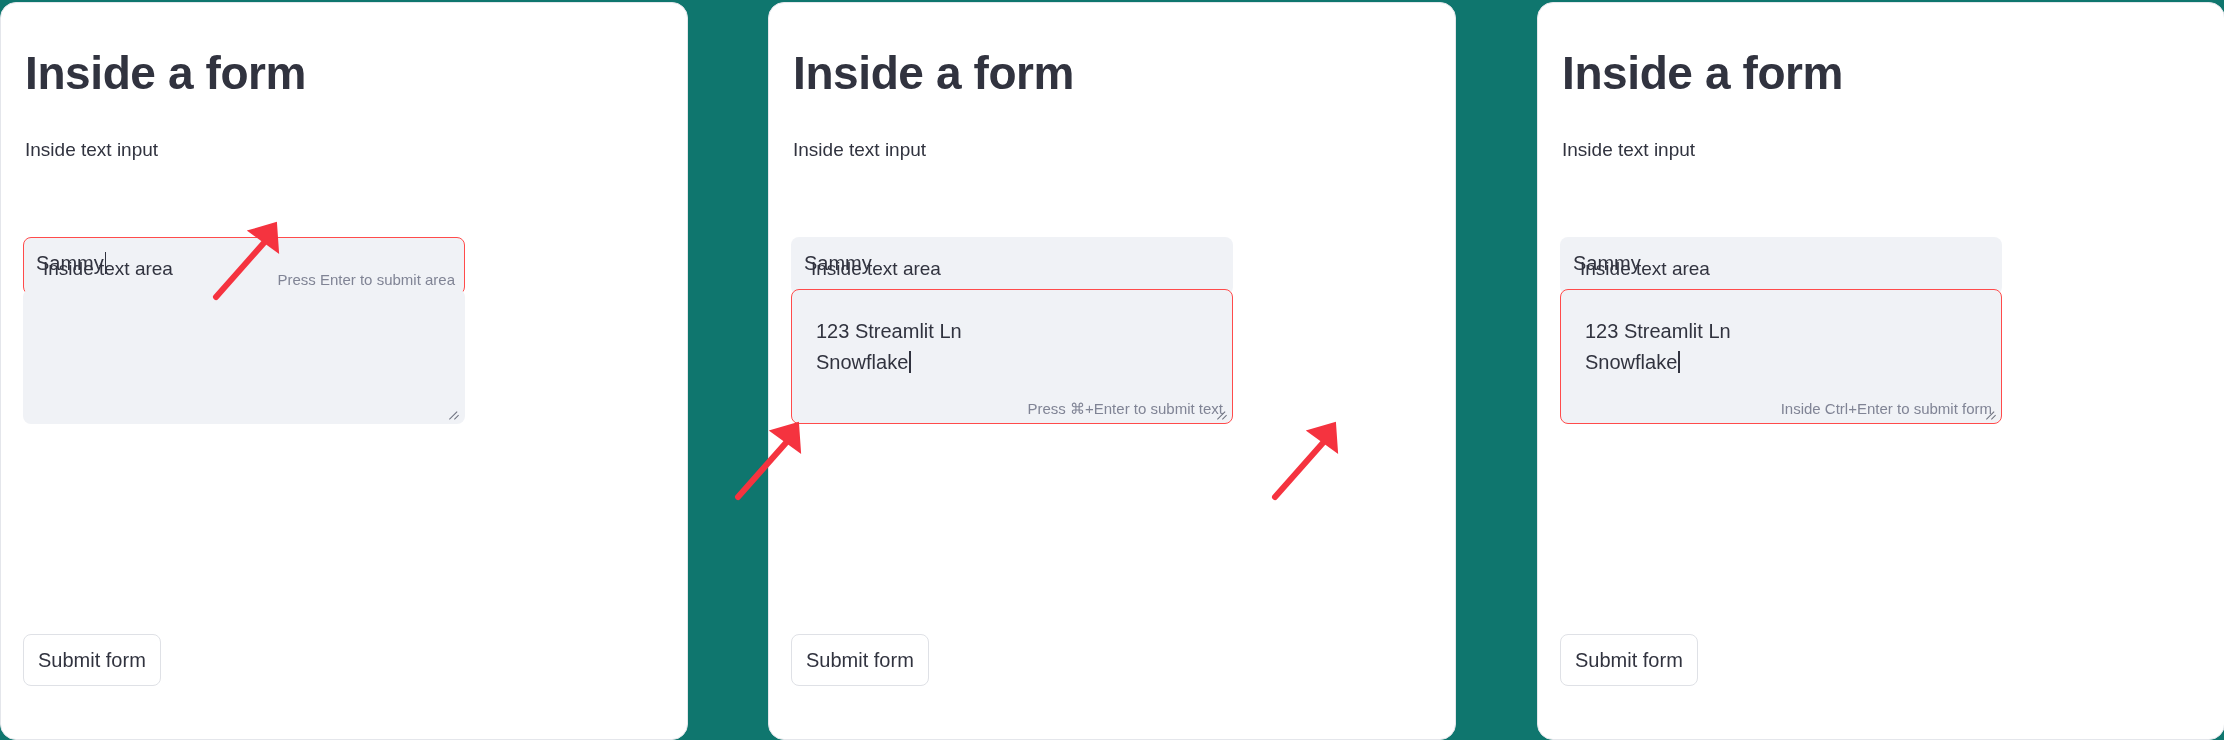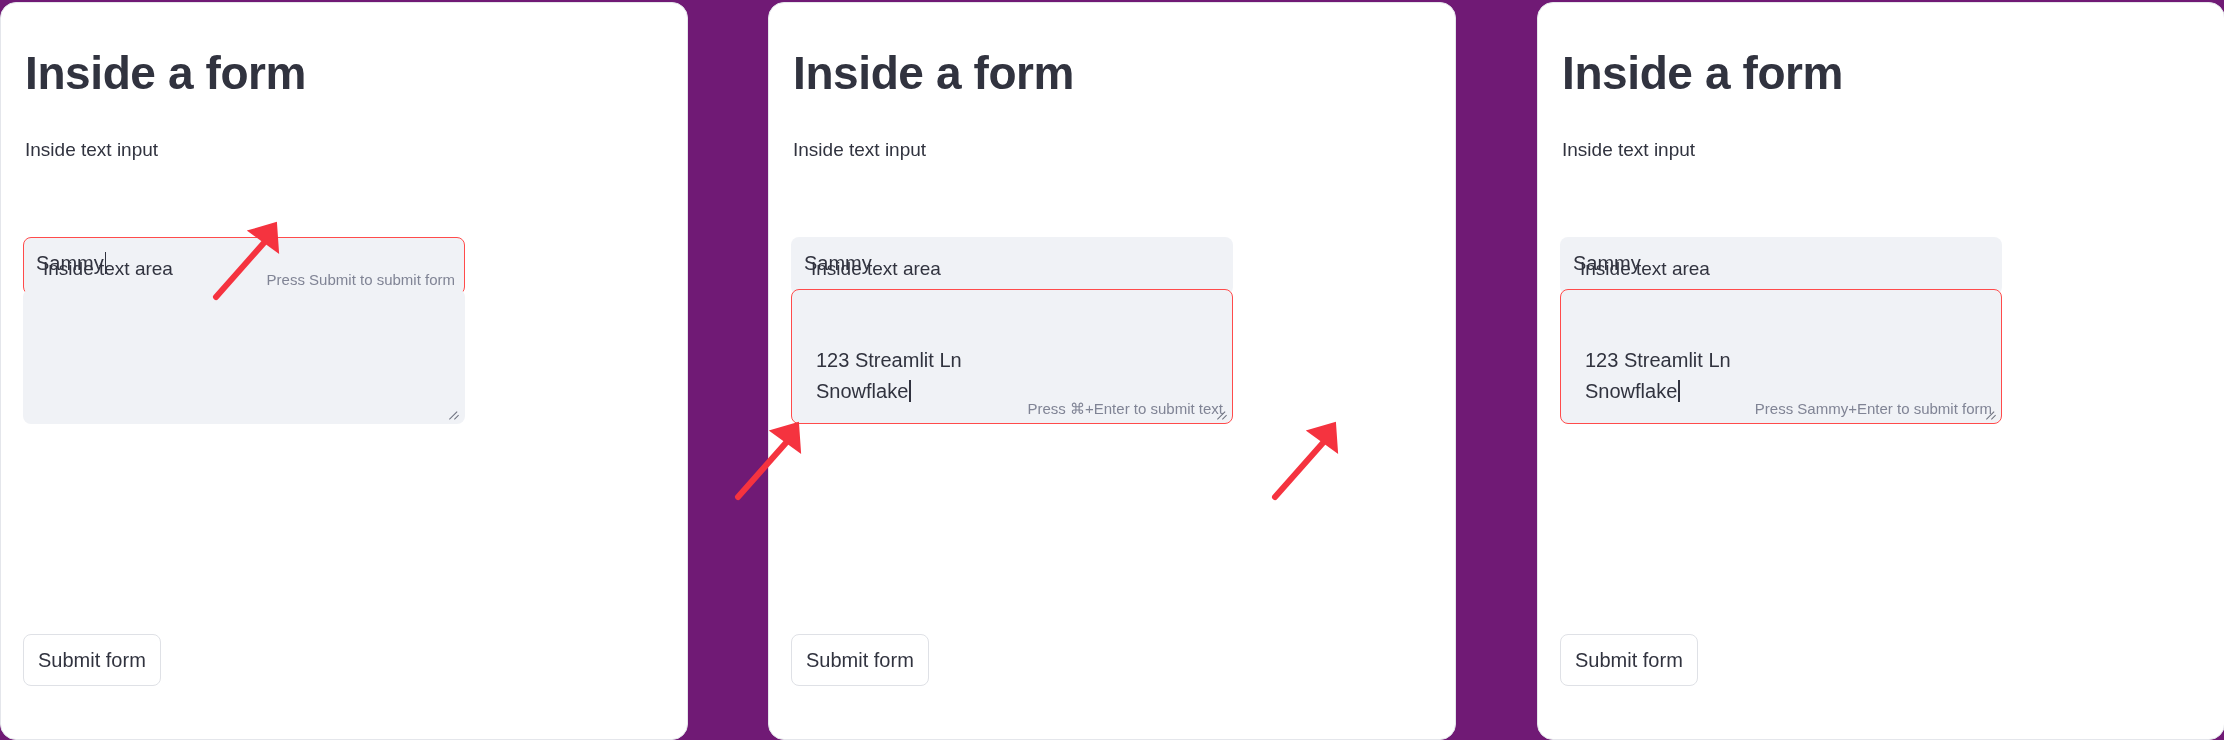--- a/index.html
+++ b/index.html
@@ -10,21 +10,21 @@
   body {
     width: 2224px;
     height: 740px;
     font-family: "Liberation Sans", sans-serif;
     overflow: hidden;
     position: relative;
   }
   .stage {
     position: absolute;
     inset: 0;
-    background: #701a75;
+    background: #0f766e;
   }
 
   
   .card {
     position: absolute;
     background: #FFFFFF;
     border: 1px solid #E4E6EB;
     border-radius: 16px;
     box-sizing: border-box;
     overflow: hidden;
@@ -126,21 +126,20 @@
   }
   .text-area.focused { border-color: #FF4B4B; }
   .text-area .value {
     position: absolute;
     left: 24px;
     top: 26px;
     font-size: 20px;
     color: #31333F;
     line-height: 31px;
     white-space: pre;
-    margin-top: 29px;
   }
   .resize-grip {
     position: absolute;
     right: 3px;
     bottom: 2px;
     width: 13px;
     height: 13px;
     pointer-events: auto;
   }
   .resize-grip i {
@@ -191,21 +190,21 @@
 
   <div class="card card-1">
     <div class="card-inner">
 
       <h1 class="form-title">Inside a form</h1>
 
       <div class="field-label label-input">Inside text input</div>
 
       <div class="text-input focused">
         <div class="value"><span>Sammy</span><span class="caret"></span></div>
-        <div class="submit-hint">Press Submit to submit form</div>
+        <div class="submit-hint">Press Enter to submit area</div>
       </div>
 
       <div class="field-label label-area">Inside text area</div>
 
       <div class="text-area">
         <div class="value"></div>
         <div class="submit-hint"></div>
         <span class="resize-grip">
           <i></i>
             <i></i>
@@ -252,21 +251,21 @@
 
       <div class="text-input">
         <div class="value">Sammy</div>
       </div>
 
       <div class="field-label label-area">Inside text area</div>
 
       <div class="text-area focused">
         <div class="value"><span>123 Streamlit Ln
 Snowflake</span><span class="caret"></span></div>
-        <div class="submit-hint">Press Sammy+Enter to submit form</div>
+        <div class="submit-hint">Inside Ctrl+Enter to submit form</div>
         <span class="resize-grip">
           <i></i>
             <i></i>
         </span>
       </div>
 
       <button class="submit-btn">Submit form</button>
     </div>
   </div>
 

